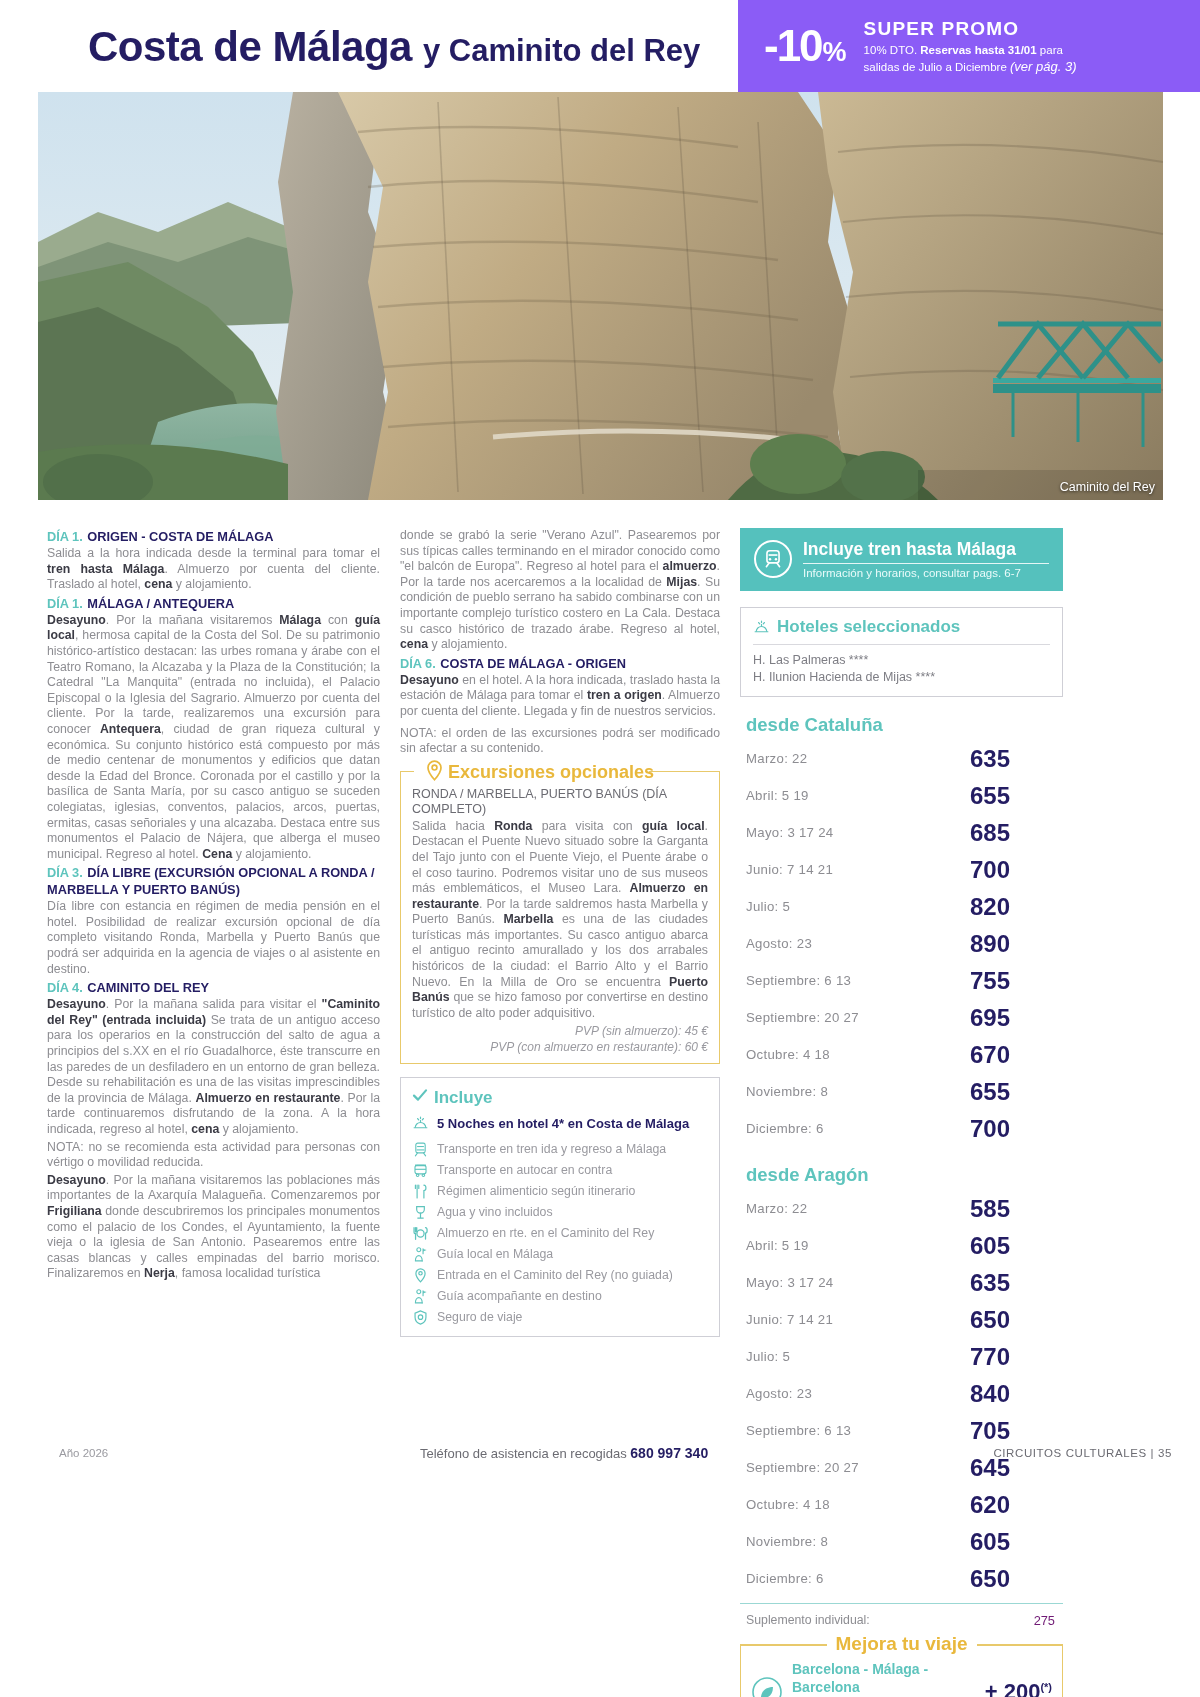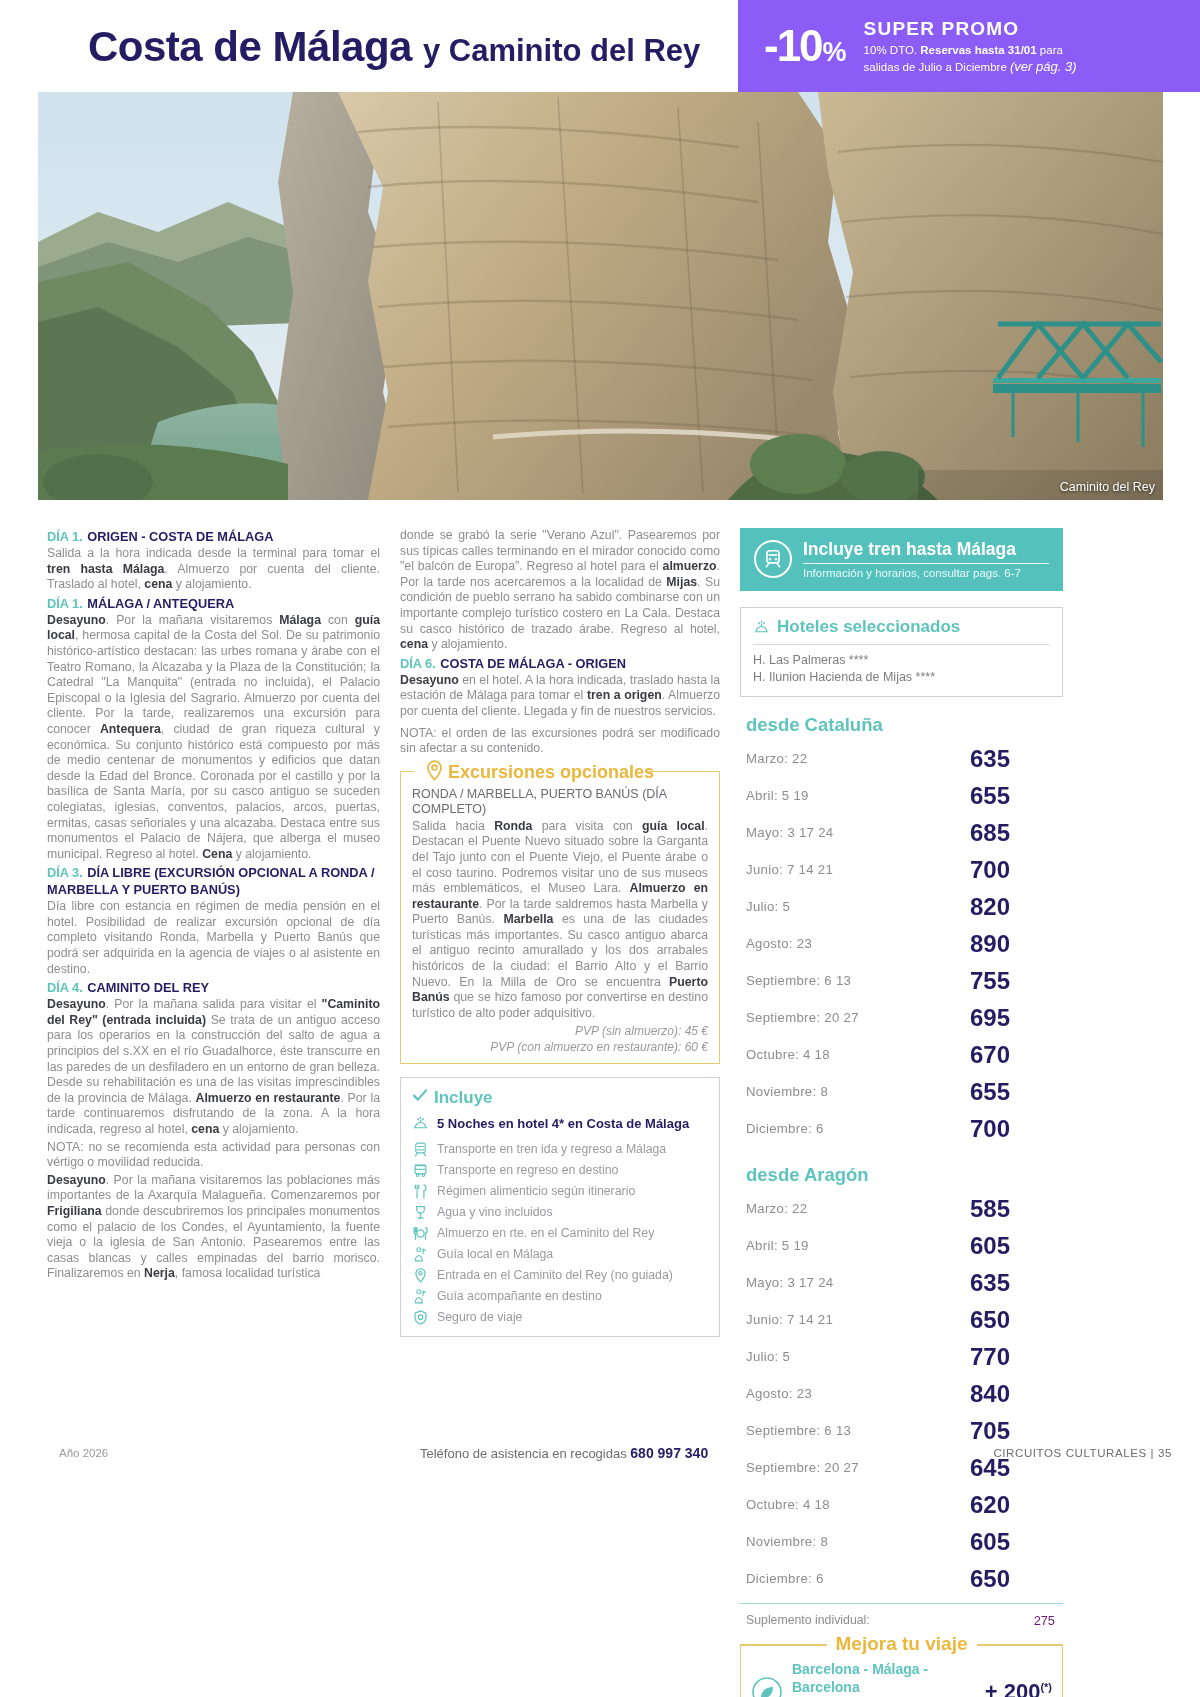--- a/index.html
+++ b/index.html
@@ -373,21 +373,21 @@
       <div class="inc-row">
         <span class="ic">
           <svg viewBox="0 0 20 20" fill="none" stroke="#5ec4bd" stroke-width="1.3">
             <rect x="3.5" y="4" width="13" height="10" rx="2.4"></rect>
             <line x1="3.5" y1="8.6" x2="16.5" y2="8.6"></line>
             <circle cx="6.6" cy="15.6" r="1.5"></circle>
               <circle cx="13.4" cy="15.6" r="1.5"></circle>
             <line x1="3.5" y1="4" x2="16.5" y2="4" stroke-width="2"></line>
           </svg>
         </span>
-        <span>Transporte en regreso en destino</span>
+        <span>Transporte en autocar en contra</span>
       </div>
 
       <div class="inc-row">
         <span class="ic">
           <svg viewBox="0 0 20 20" fill="none" stroke="#5ec4bd" stroke-width="1.4" stroke-linecap="round">
             <path d="M6 2.5v6M6 8.5v9M4 2.5v4M8 2.5v4"></path>
             <path d="M14 2.5c1.6 0 2.4 1.6 2.4 3.5S15.6 9 14 9v8.5"></path>
           </svg>
         </span>
         <span>Régimen alimenticio según itinerario</span>

